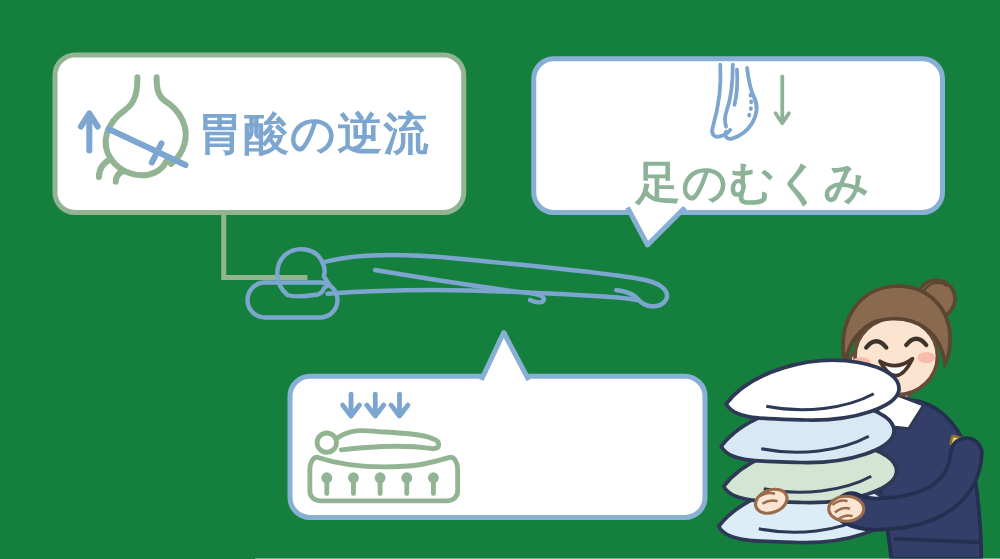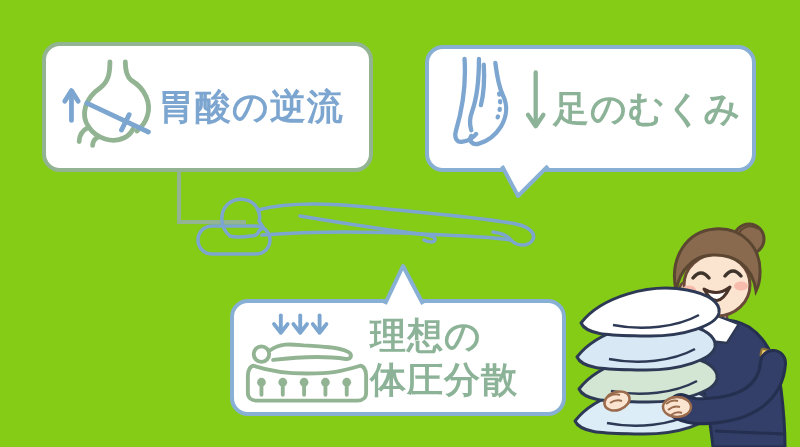--- a/index.html
+++ b/index.html
@@ -1,29 +1,29 @@
 <!DOCTYPE html>
 <html><head>
 <meta charset="utf-8">
 <style>
   html,body{margin:0;padding:0;background:#fff;}
   .canvas{
-    position:relative;width:800px;height:447px;background:#84cc16;overflow:hidden;
+    position:relative;width:800px;height:447px;background:#15803d;overflow:hidden;
     font-family:"Liberation Sans","DejaVu Sans",sans-serif;
   }
   .callout{
     position:absolute;background:#fff;border-radius:18px;
     display:flex;align-items:center;box-sizing:border-box;
   }
   .callout .txt{
     font-weight:bold;font-size:36px;line-height:1.22;letter-spacing:1px;white-space:nowrap;
   }
   #box-acid{left:42px;top:42px;width:331px;height:130px;border:4px solid #92B493;padding-left:12px;}
   #box-acid .txt{color:#7CA6D0;}
-  #box-legs{left:425px;top:45px;width:331px;height:127px;border:4px solid #88AFD4;padding-left:24px;}
+  #box-legs{left:425px;top:45px;width:331px;height:127px;border:4px solid #88AFD4;padding-left:24px;flex-direction:column;}
   #box-legs .txt{color:#8CB397;}
   #box-press{left:230px;top:299px;width:336px;height:117px;border:4px solid #88AFD4;padding-left:10px;}
   #box-press .txt{color:#8CB397;}
   .abs{position:absolute;}
 </style>
 </head>
 <body>
 
 <div class="canvas">
 
@@ -104,24 +104,20 @@
         <path d="M40,88 L40,79"></path>
           <circle cx="40" cy="75" r="4.5" fill="#92B493" stroke="none"></circle>
         <path d="M62,88 L62,79"></path>
           <circle cx="62" cy="75" r="4.5" fill="#92B493" stroke="none"></circle>
         <path d="M84,88 L84,79"></path>
           <circle cx="84" cy="75" r="4.5" fill="#92B493" stroke="none"></circle>
         <path d="M106,88 L106,79"></path>
           <circle cx="106" cy="75" r="4.5" fill="#92B493" stroke="none"></circle>
       </g>
     </svg>
-    <div class="txt">
-      <div>理想の</div>
-      <div>体圧分散</div>
-    </div>
   </div>
   <svg class="abs" style="left:381px;top:262px;" width="46" height="44" viewBox="0 0 46 44">
     <path d="M4,42 L22,4 L42,42" fill="#FFFFFF" stroke="#88AFD4" stroke-width="4" stroke-linejoin="round"></path>
   </svg>
 
   <svg class="abs" style="left:565px;top:193px;" width="235" height="254" viewBox="0 0 235 254">
 
     <circle cx="184" cy="46" r="15" fill="#8A6A4F" stroke="#5B4632" stroke-width="3"></circle>
     <path d="M174,40 C178,33 187,31 193,36" fill="none" stroke="#5B4632" stroke-width="2"></path>
 

